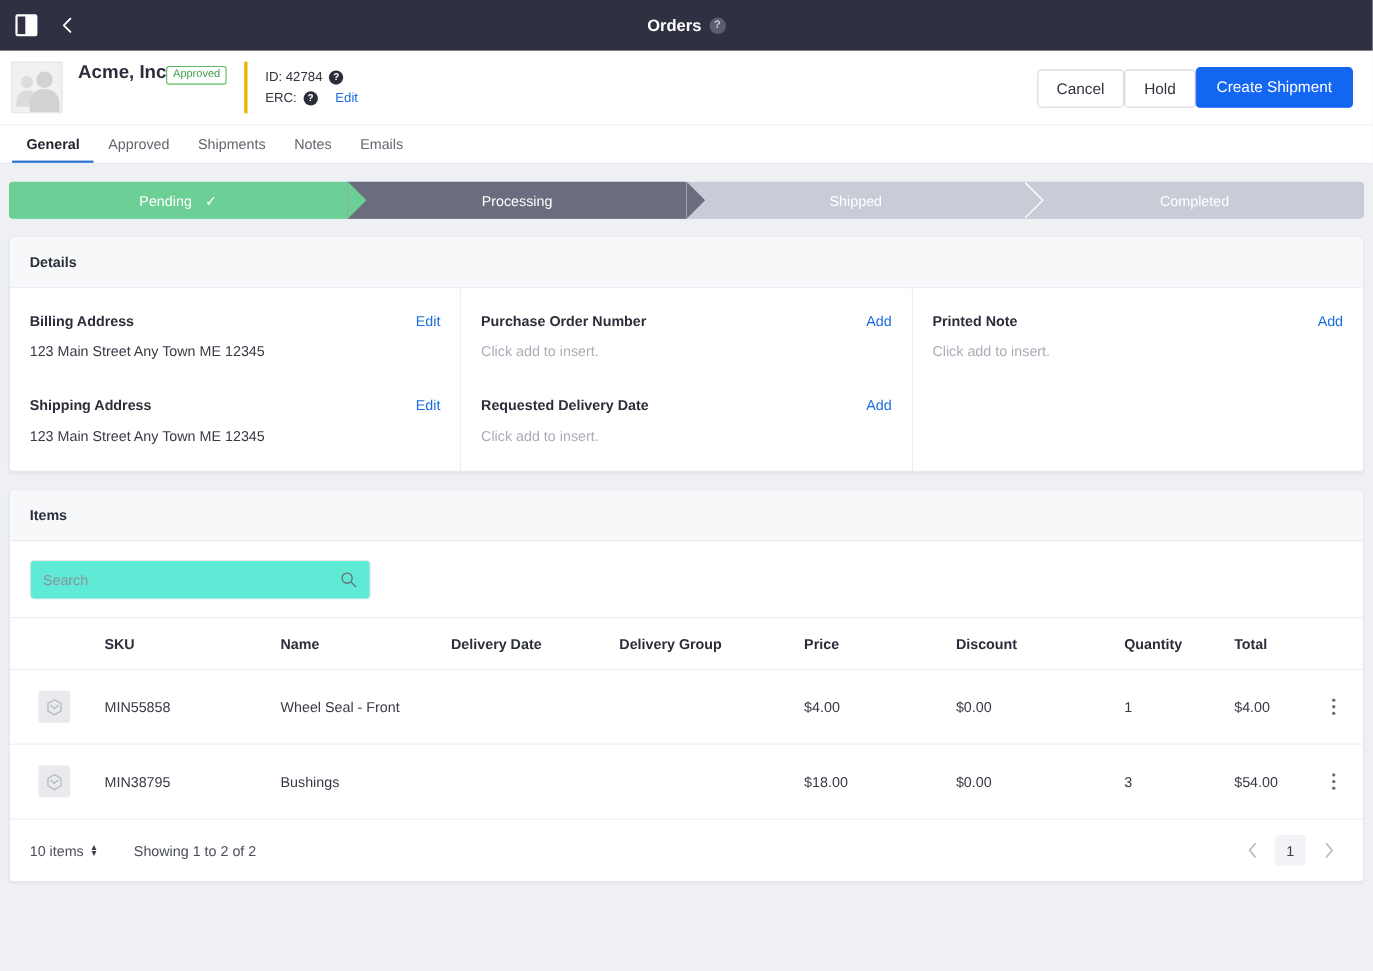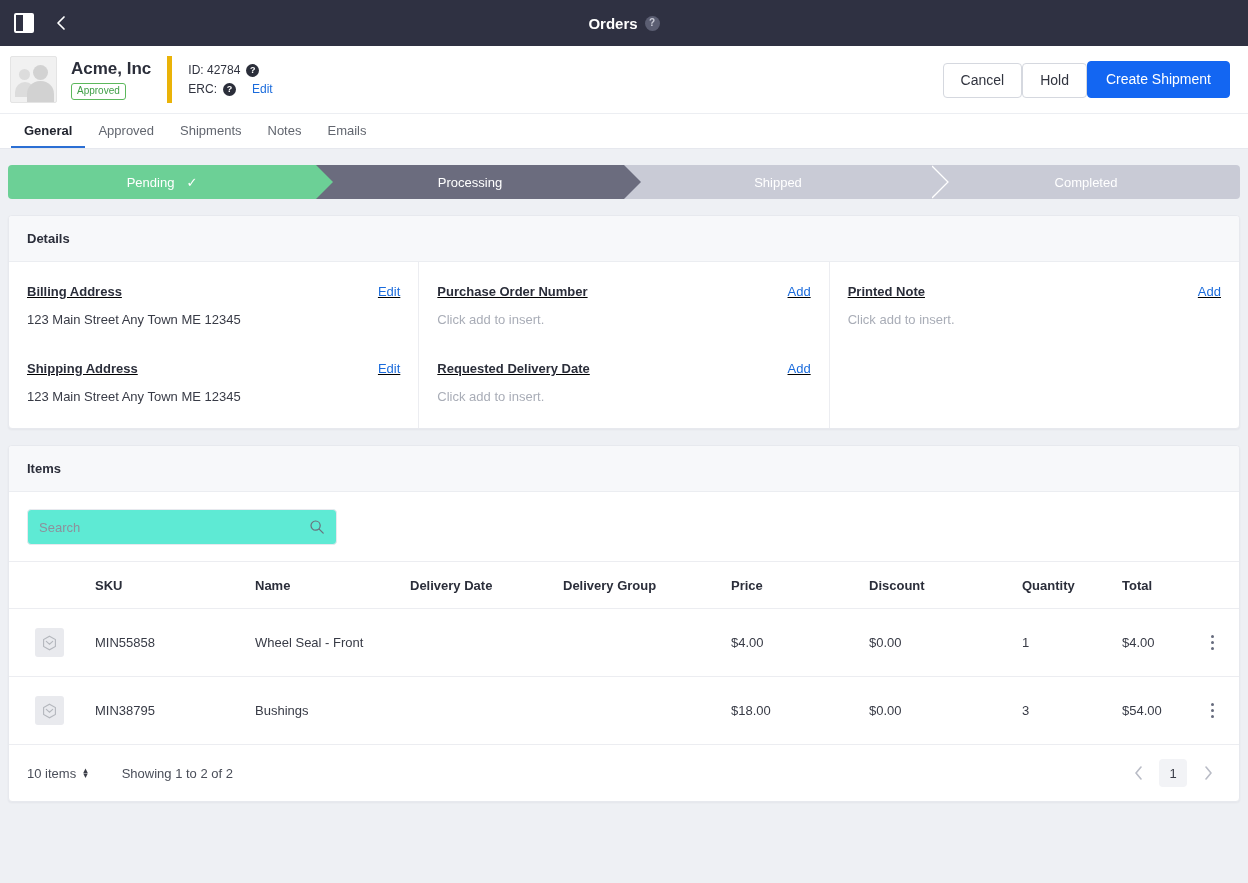--- a/index.html
+++ b/index.html
@@ -92,24 +92,24 @@
   }
   .avatar .p1, .avatar .p2 { position: absolute; background: #dcdcdc; }
   .avatar .p1 { width: 11px; height: 11px; border-radius: 50%; left: 8px; top: 12px; }
   .avatar .p1b { position: absolute; width: 20px; height: 15px; border-radius: 10px 10px 0 0; background: #dcdcdc; left: 4px; top: 25px; }
   .avatar .p2 { width: 15px; height: 15px; border-radius: 50%; left: 22px; top: 8px; background: #d2d2d2; }
   .avatar .p2b { position: absolute; width: 27px; height: 21px; border-radius: 13px 13px 0 0; background: #d2d2d2; left: 16px; top: 24px; }
 
   .name-block {
     margin-left: 14px;
     padding-right: 16px;
-    border-right: 5px solid #eab308;
+    border-right: 3px solid #eab308;
     min-height: 47px;
     display: flex;
-    flex-direction: column;
+    flex-direction: row;
     justify-content: center;
   }
   .company-name {
     font-size: 17px;
     font-weight: bold;
     color: #2b2e3a;
     line-height: 1.15;
   }
   .status-chip {
     margin-top: 4px;
@@ -246,21 +246,20 @@
     flex: 1;
     padding: 22px 18px 24px;
   }
   .det-col + .det-col { border-left: 1px solid #ecedf1; }
   .det-field + .det-field { margin-top: 34px; }
   .det-row {
     display: flex;
     align-items: baseline;
     justify-content: space-between;
     gap: 12px;
-    text-decoration: underline;
   }
   .det-label { font-size: 13px; font-weight: bold; color: #2b2e3a; }
   .det-action { font-size: 13px; color: #1a6bdc; cursor: pointer; }
   .det-value { margin-top: 13px; font-size: 13px; color: #383b46; }
   .det-value.placeholder { color: #a9adb7; }
 
   
   .search-bar { padding: 17px 18px 16px; border-bottom: 1px solid #ecedf1; }
   .search-box {
     width: 310px;

